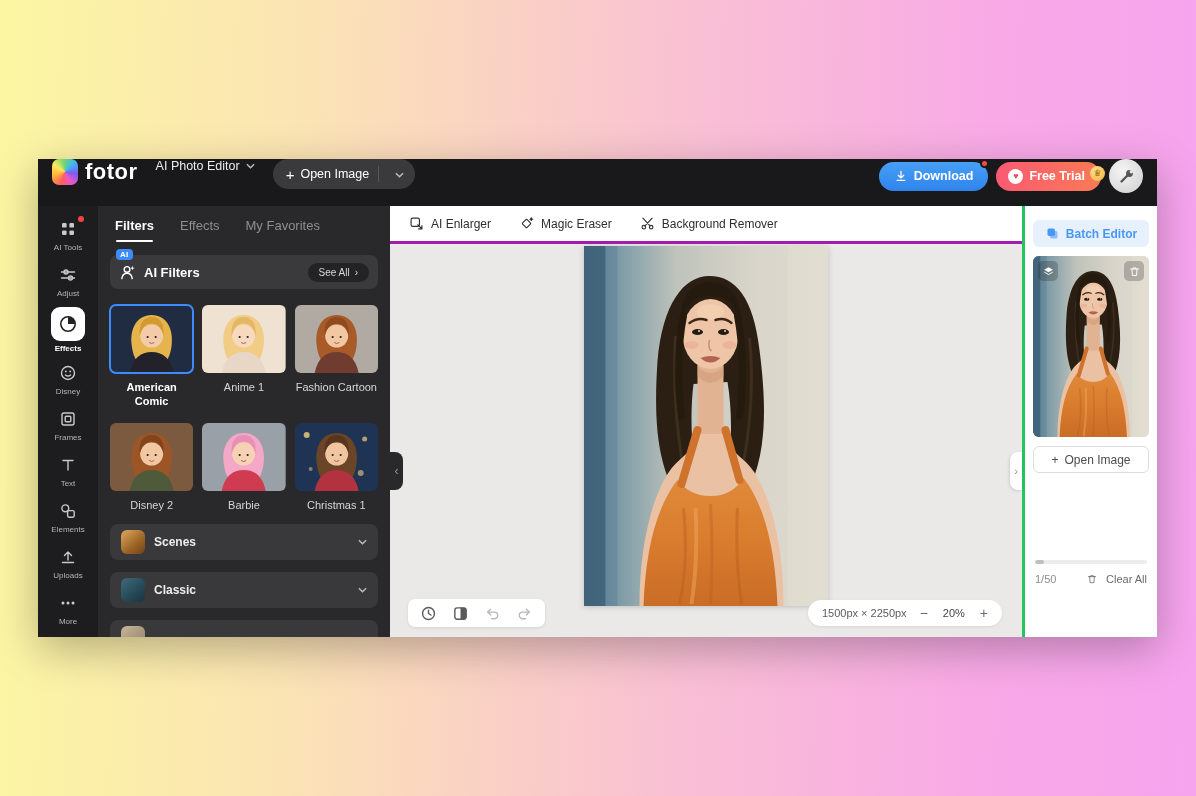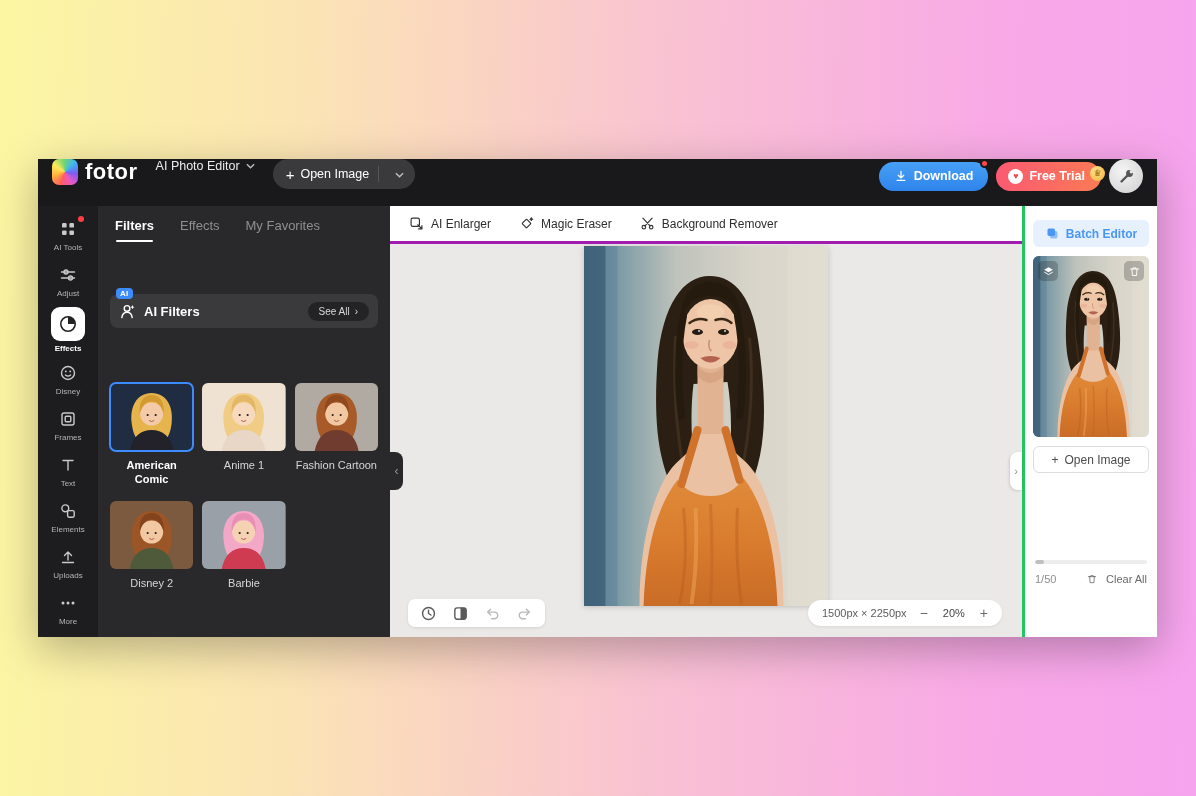--- a/index.html
+++ b/index.html
@@ -44,21 +44,21 @@
   .side-item svg .st { stroke: #c9c9c9; stroke-width: 1.4; fill: none; stroke-linecap: round; }
   .side-item svg .fl { fill: #c9c9c9; }
   .side-item.active { height: 52px; }
   .side-item.active .icon-box { width: 34px; height: 34px; background: #fff; border-radius: 9px; }
   .side-item.active svg .st { stroke: #222; }
   .side-item.active svg .fl { fill: #222; }
   .side-item.active .side-label { color: #fff; font-weight: 700; }
   .red-dot { position: absolute; top: 4px; right: 14px; width: 6px; height: 6px; border-radius: 50%; background: #ff4040; }
 
   
-  .panel { width: 292px; flex: none; background: #29292b; display: flex; flex-direction: column; overflow: hidden; gap: 39px; }
+  .panel { width: 292px; flex: none; background: #29292b; display: flex; flex-direction: column; overflow: hidden; }
   .tabs { height: 38px; flex: none; display: flex; align-items: center; gap: 26px; padding: 0 17px; }
   .tab { position: relative; font-size: 13px; color: #8f8f92; cursor: pointer; }
   .tab.active { color: #fff; font-weight: 700; }
   .tab.active::after { content: ""; position: absolute; left: 1px; right: 1px; bottom: -9px; height: 2px; border-radius: 1px; background: #fff; }
   .ai-card { position: relative; margin: 11px 12px 0; flex: none; height: 34px; background: #3a3a3d; border-radius: 8px; display: flex; align-items: center; padding: 0 9px; cursor: pointer; }
   .ai-badge { position: absolute; left: 6px; top: -6px; background: #3c8cff; color: #fff; font-size: 8px; font-weight: 700; padding: 1px 4px; border-radius: 4px; letter-spacing: .3px; }
   .ai-title { flex: 1; margin-left: 8px; color: #fff; font-size: 13px; font-weight: 700; }
   .see-all { display: flex; align-items: center; gap: 5px; background: #232325; border-radius: 12px; padding: 4px 11px; font-size: 10px; color: #d8d8d8; cursor: pointer; }
   .filter-grid { display: grid; grid-template-columns: repeat(3, 1fr); column-gap: 9px; row-gap: 15px; padding: 16px 12px 0; flex: none; }
   .filter-cell { cursor: pointer; }
@@ -411,25 +411,51 @@
                 <circle cx="42" cy="31" r="11.5" fill="#f6d2b4"></circle>
                 <path d="M30 31 C29 17 35 12 42 12 C49 12 55 17 54 31 C51 21 47 18.5 42 18.5 C37 18.5 33 21 30 31Z" fill="#e98fb6"></path>
                 <circle cx="38" cy="32" r="1.1" fill="#2a2020"></circle>
                   <circle cx="46" cy="32" r="1.1" fill="#2a2020"></circle>
                 <path d="M39.5 37.5 q2.5 2 5 0" stroke="#b06050" stroke-width="1" fill="none"></path>
               </svg>
             </div>
             <div class="filter-label">Barbie</div>
           </div>
 
+          <div class="filter-cell">
+            <div class="thumb">
+              <svg viewBox="0 0 84 68" preserveAspectRatio="xMidYMid slice">
+                <rect width="84" height="68" fill="#1f3354"></rect>
+                <circle cx="12" cy="12" r="3" fill="#f2cf7f" opacity=".8"></circle>
+                  <circle cx="70" cy="16" r="2.5" fill="#f2cf7f" opacity=".7"></circle>
+                  <circle cx="66" cy="50" r="3" fill="#f2cf7f" opacity=".6"></circle>
+                  <circle cx="16" cy="46" r="2" fill="#f2cf7f" opacity=".5"></circle>
+                <path d="M42 10 C27 10 20 24 22 40 C23.5 54 30 64 42 64 C54 64 60.5 54 62 40 C64 24 57 10 42 10Z" fill="#6a4527"></path>
+                <path d="M20 68 C23 53 31 47 42 47 C53 47 61 53 64 68 Z" fill="#b3323f"></path>
+                <circle cx="42" cy="31" r="11.5" fill="#f0c6a0"></circle>
+                <path d="M30 31 C29 17 35 12 42 12 C49 12 55 17 54 31 C51 21 47 18.5 42 18.5 C37 18.5 33 21 30 31Z" fill="#56371e"></path>
+                <circle cx="38" cy="32" r="1.1" fill="#2a2020"></circle>
+                  <circle cx="46" cy="32" r="1.1" fill="#2a2020"></circle>
+                <path d="M39.5 37.5 q2.5 2 5 0" stroke="#b06050" stroke-width="1" fill="none"></path>
+              </svg>
+            </div>
+            <div class="filter-label">Christmas 1</div>
+          </div>
         </div>
 
         <div class="group-row">
           <span class="group-thumb gt-scenes"></span>
           <span class="group-label">Scenes</span>
+          <svg class="chev" viewBox="0 0 10 6" width="11" height="7">
+              <path d="M1 1 L5 5 L9 1" stroke="#b5b5b7" stroke-width="1.4" fill="none"></path>
+            </svg>
+        </div>
+        <div class="group-row">
+          <span class="group-thumb gt-classic"></span>
+          <span class="group-label">Classic</span>
           <svg class="chev" viewBox="0 0 10 6" width="11" height="7">
               <path d="M1 1 L5 5 L9 1" stroke="#b5b5b7" stroke-width="1.4" fill="none"></path>
             </svg>
         </div>
         <div class="group-row">
           <span class="group-thumb gt-partial"></span>
           <span class="group-label"></span>
         </div>
       </aside>
 

